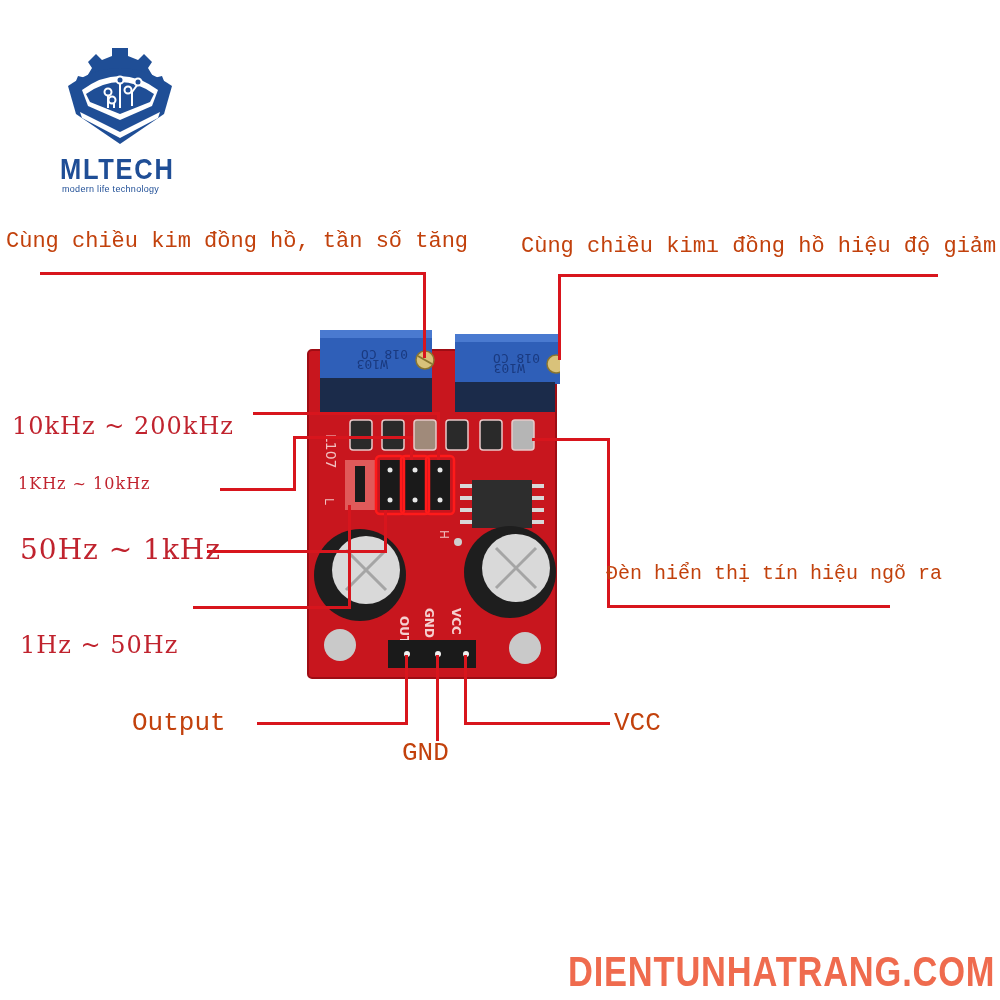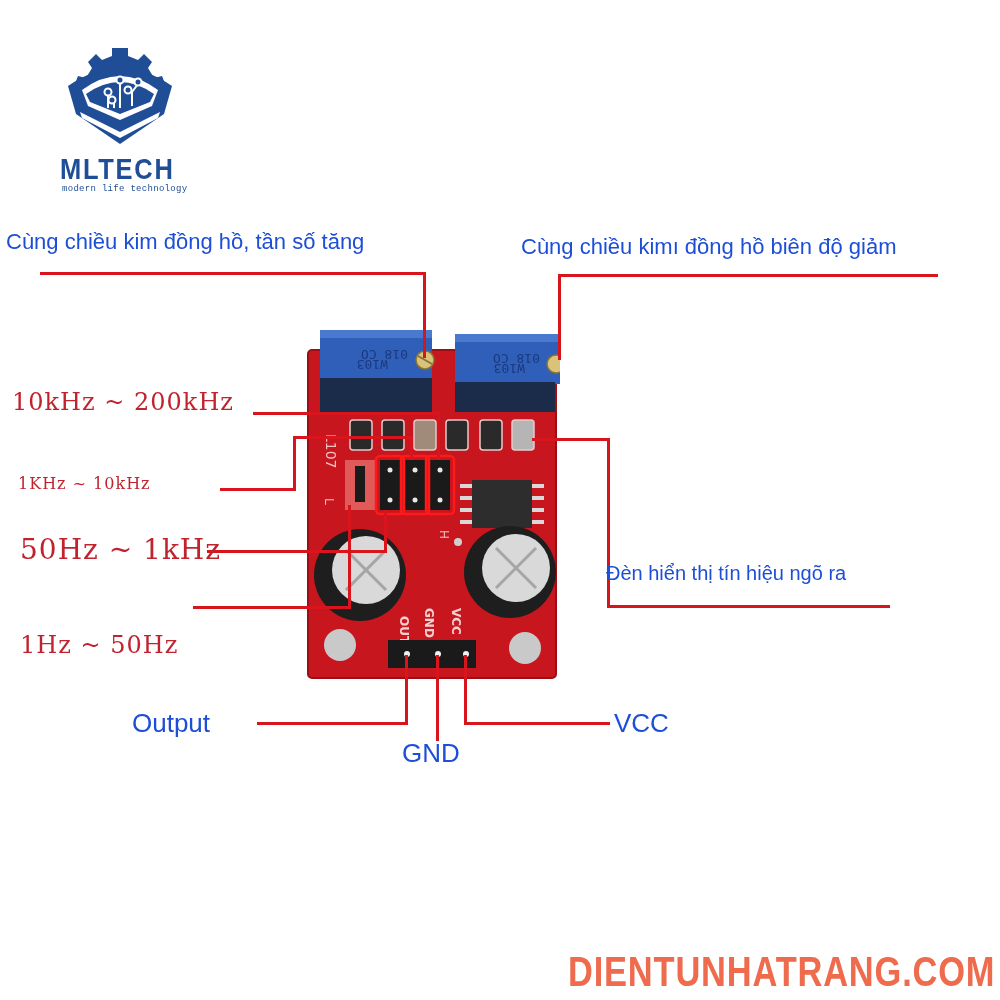--- a/index.html
+++ b/index.html
@@ -1,20 +1,20 @@
 <!DOCTYPE html>
 <html><head>
 <meta charset="utf-8">
 <style>
   html, body { margin: 0; padding: 0; background: #ffffff; }
   body { width: 1000px; height: 1000px; position: relative; overflow: hidden; font-family: "DejaVu Sans", sans-serif; }
   .abs { position: absolute; }
   .logo-text { color: #1f4e96; font-family: "Liberation Sans", sans-serif; font-weight: bold; font-size: 30px; letter-spacing: 2px; transform: scaleX(0.85); transform-origin: left top; }
-  .logo-tag { color: #1f4e96; font-family: Liberation Mono, monospace; font-size: 9px; letter-spacing: 0.3px; }
-  .label-sans { color: #1d4ed8; font-family: Liberation Sans, sans-serif; white-space: nowrap; text-align: right; }
+  .logo-tag { color: #1f4e96; font-family: Liberation Sans, sans-serif; font-size: 9px; letter-spacing: 0.3px; }
+  .label-sans { color: #c2410c; font-family: Liberation Mono, monospace; white-space: nowrap; text-align: right; }
   .label-serif { color: #c0232e; font-family: "DejaVu Serif", serif; white-space: nowrap; letter-spacing: 1px; }
   .line { position: absolute; background: #d8151d; }
   .watermark { color: #ef6b4e; font-family: "Liberation Sans", sans-serif; font-weight: bold; font-size: 42px; letter-spacing: 1px; transform: scaleX(0.82); transform-origin: left top; white-space: nowrap; }
   svg { position: absolute; left: 0; top: 0; }
 </style>
 </head>
 <body>
 
 <div class="abs" style="left:58px; top:40px; width:130px; height:160px;text-align:center;">
   <svg width="120" height="110" viewBox="0 0 120 110" style="left:2px; top:0;">
@@ -39,21 +39,21 @@
       <circle cx="78" cy="42" r="3.5"></circle>
       <circle cx="68" cy="50" r="3.5"></circle>
       <circle cx="52" cy="60" r="3.5"></circle>
     </g>
   </svg>
   <div class="abs logo-text" style="left:2px; top:112px;">MLTECH</div>
   <div class="abs logo-tag" style="left:4px; top:144px;">modern life technology</div>
 </div>
 
 <div class="abs label-sans" style="left:6px; top:229px; font-size:22px;">Cùng chiều kim đồng hồ, tần số tăng</div>
-<div class="abs label-sans" style="left:521px; top:234px; font-size:22px;">Cùng chiều  kimı đồng hồ biên độ giảm</div>
+<div class="abs label-sans" style="left:521px; top:234px; font-size:22px;">Cùng chiều  kimı đồng hồ hiệu độ giảm</div>
 
 <div class="abs" style="left:300px; top:320px; width:260px; height:360px;">
   <svg width="260" height="360" viewBox="0 0 260 360">
 
     <rect x="8" y="30" width="248" height="328" rx="4" fill="#c8161e"></rect>
     <rect x="8" y="30" width="248" height="328" rx="4" fill="none" stroke="#9e0d14" stroke-width="2"></rect>
 
     <rect x="20" y="10" width="112" height="50" fill="#2f5fb8"></rect>
     <rect x="20" y="10" width="112" height="8" fill="#4a7ad0"></rect>
     <rect x="20" y="58" width="112" height="34" fill="#1b2b4a"></rect>
@@ -159,21 +159,21 @@
 <div class="line" style="left:532px; top:438px; width:78px; height:3px;"></div>
 <div class="line" style="left:607px; top:438px; width:3px; height:170px;"></div>
 <div class="line" style="left:607px; top:605px; width:283px; height:3px;"></div>
 
 <div class="line" style="left:405px; top:655px; width:3px; height:70px;"></div>
 <div class="line" style="left:257px; top:722px; width:151px; height:3px;"></div>
 <div class="line" style="left:436px; top:655px; width:3px; height:86px;"></div>
 <div class="line" style="left:464px; top:655px; width:3px; height:70px;"></div>
 <div class="line" style="left:464px; top:722px; width:146px; height:3px;"></div>
 
-<div class="abs label-serif" style="left:12px; top:388px; font-size:24px;">10kHz ~ 200kHz</div>
+<div class="abs label-serif" style="left:12px; top:412px; font-size:24px;">10kHz ~ 200kHz</div>
 <div class="abs label-serif" style="left:18px; top:474px; font-size:16px;">1KHz ~ 10kHz</div>
 <div class="abs label-serif" style="left:20px; top:533px; font-size:28px;">50Hz ~ 1kHz</div>
 <div class="abs label-serif" style="left:20px; top:593px; font-size:24px;margin-top:38px;">1Hz ~ 50Hz</div>
 
 <div class="abs label-sans" style="left:606px; top:562px; font-size:20px;">Đèn hiển thị tín hiệu ngõ ra</div>
 
 <div class="abs label-sans" style="left:132px; top:708px; font-size:26px;">Output</div>
 <div class="abs label-sans" style="left:402px; top:738px; font-size:26px;">GND</div>
 <div class="abs label-sans" style="left:614px; top:708px; font-size:26px;">VCC</div>
 

